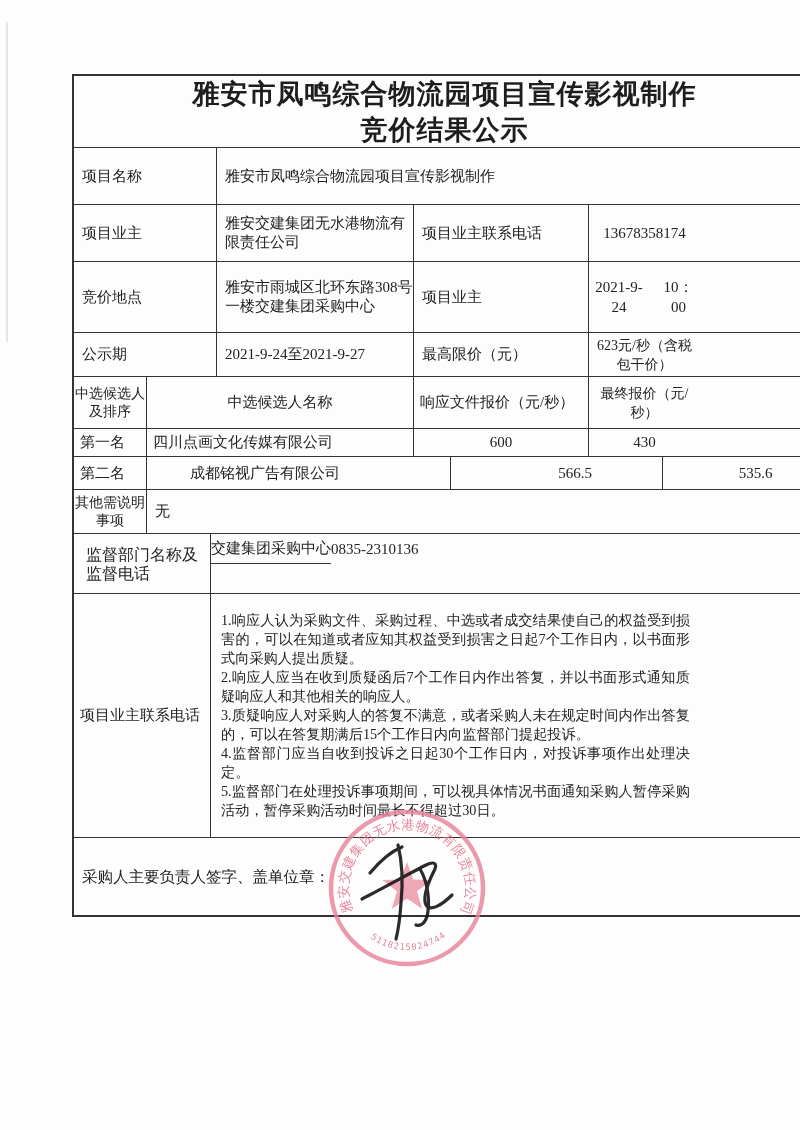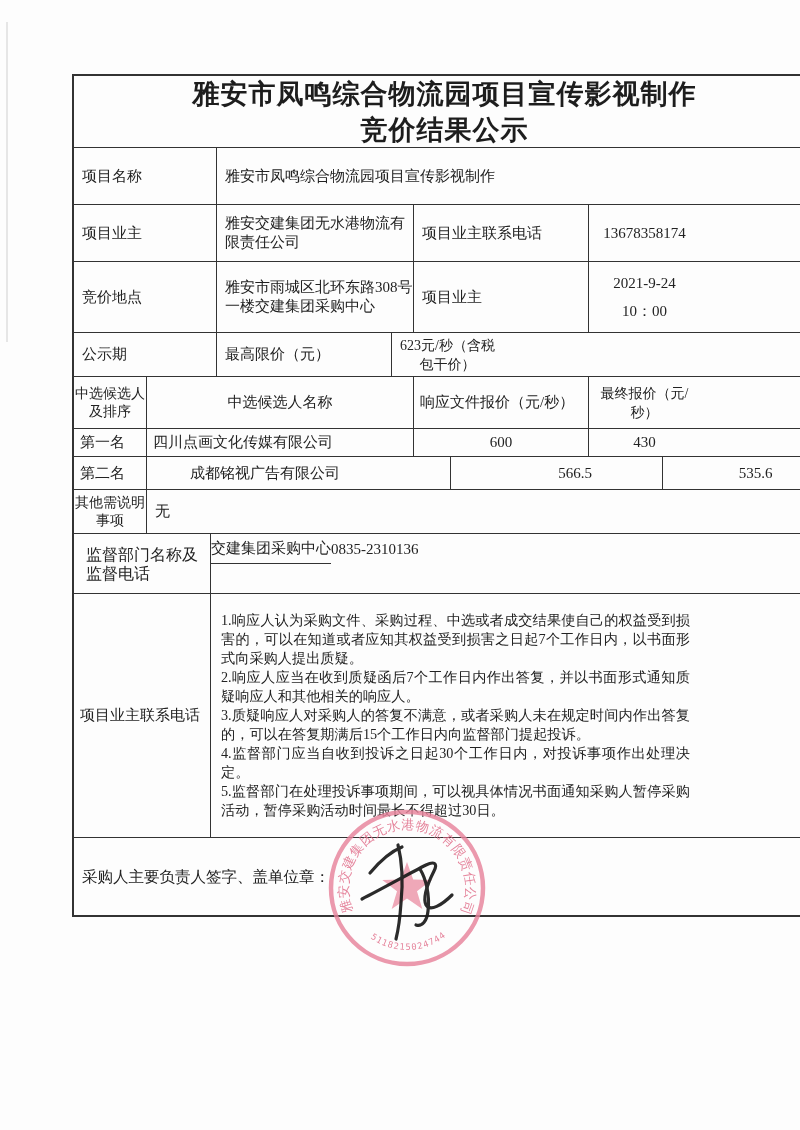--- a/index.html
+++ b/index.html
@@ -54,21 +54,21 @@
   .sup-sub{height:30px;display:flex;align-items:center;justify-content:center;font-size:15px;box-sizing:border-box;}
   .sup-sub:first-child{border-bottom:1.6px solid #333;}
   .limit-cell{font-size:14px;line-height:19px;text-align:center;justify-content:center;padding:0 3px;}
   .obj-text{
     display:block;padding:10px 10px 10px 10px;font-size:14.2px;line-height:19px;
     text-align:justify;
   }
   .obj-text div{margin:0;}
   .num{font-size:15px;}
   .stamp-wrap{position:absolute;left:322px;top:803px;width:170px;height:170px;pointer-events:none;}
-  .two-line{flex-direction:column;justify-content:center;line-height:20px;gap:8px;}
+  .two-line{justify-content:center;line-height:20px;gap:8px;}
 </style>
 </head>
 <body>
 
 <div class="scan-edge"></div>
 
 <div class="doc-table">
 
   <div class="row r-title">
     <div class="title-text">
@@ -94,20 +94,21 @@
     <div class="cell ca2 pl8">雅安市雨城区北环东路308号一楼交建集团采购中心</div>
     <div class="cell ca3 pl8">项目业主</div>
     <div class="cell ca4 center two-line num">
       <div>2021-9-24</div>
       <div>10：00</div>
     </div>
   </div>
 
   <div class="row r-pub">
     <div class="cell ca1 pl8">公示期</div>
+    <div class="cell ca2 pl8 num">2021-9-24至2021-9-27</div>
     <div class="cell ca3 pl8">最高限价（元）</div>
     <div class="cell ca4 limit-cell">623元/秒（含税包干价）</div>
   </div>
 
   <div class="row r-head">
     <div class="cell cb1 center small-label">中选候选人及排序</div>
     <div class="cell cb2 center">中选候选人名称</div>
     <div class="cell cb3 pl6">响应文件报价（元/秒）</div>
     <div class="cell cb4 limit-cell">最终报价（元/秒）</div>
   </div>

